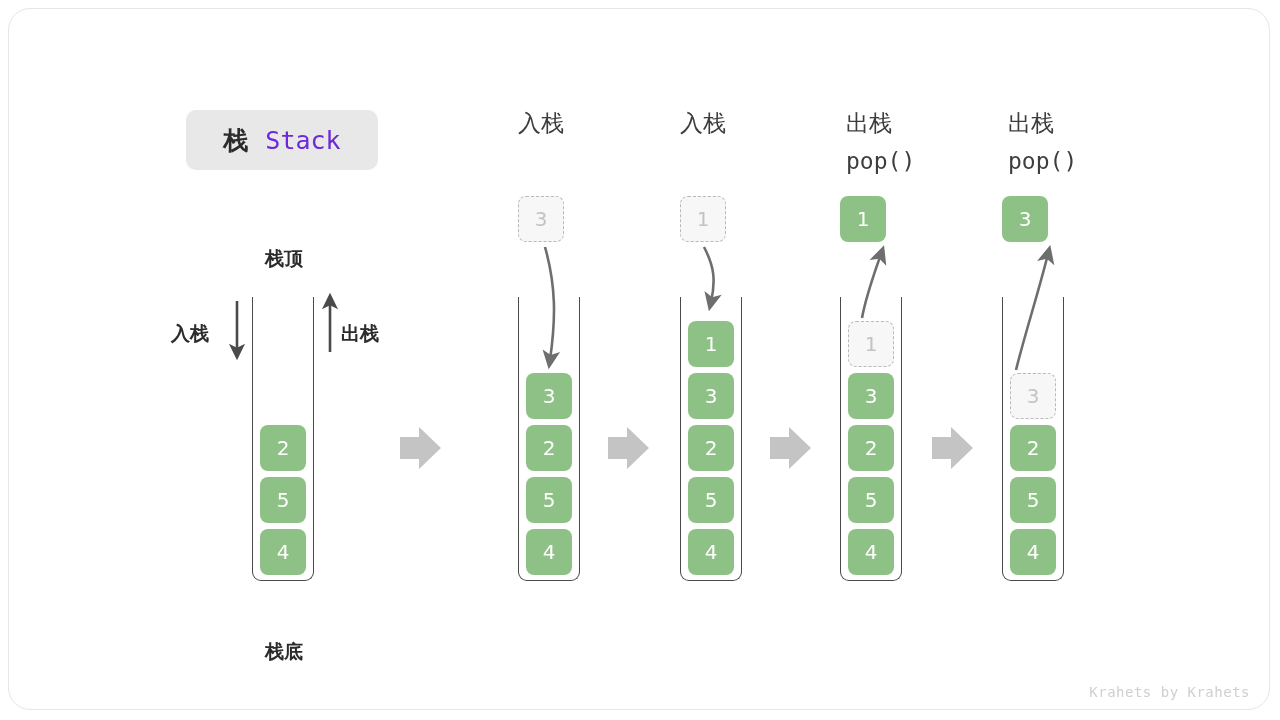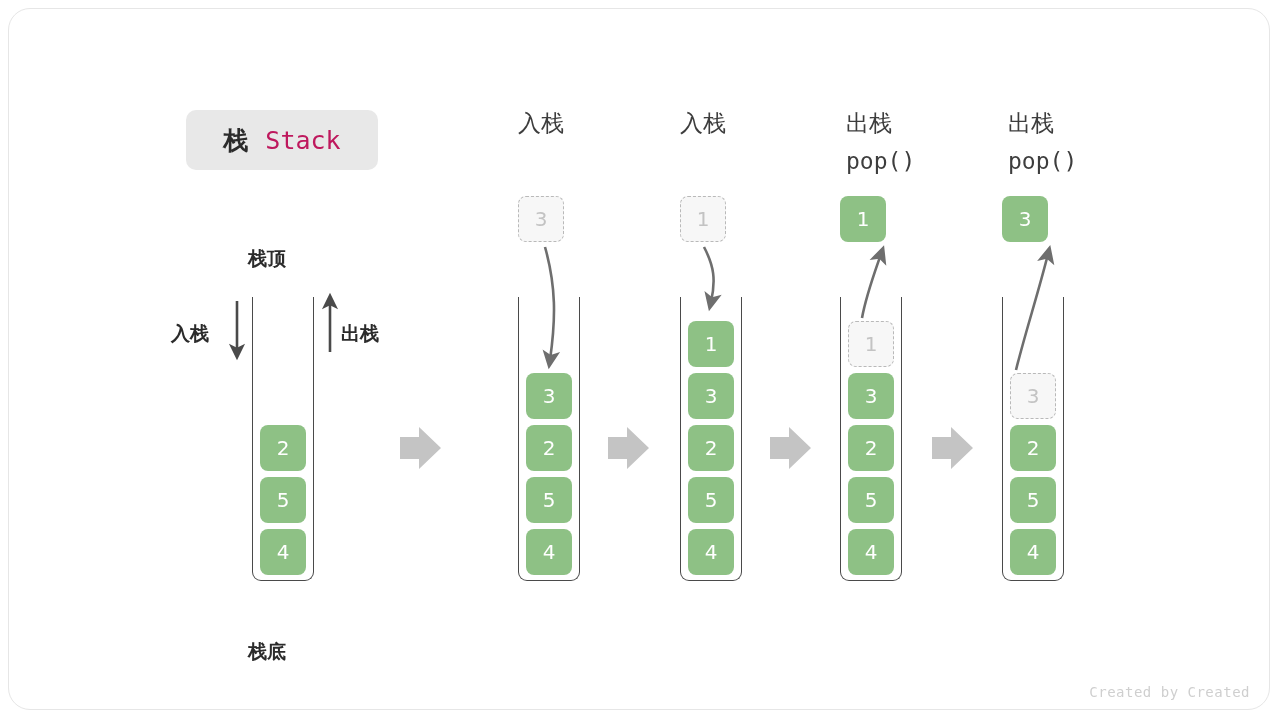--- a/index.html
+++ b/index.html
@@ -48,21 +48,21 @@
   .title-pill .t-cn {
     font-family: "DejaVu Sans", "Liberation Sans", sans-serif;
     font-weight: bold;
     font-size: 25px;
     color: #2b2b2b;
     letter-spacing: 0px;
   }
   .title-pill .t-en {
     font-family: "DejaVu Sans Mono", "Liberation Mono", monospace;
     font-size: 25px;
-    color: #be185d;
+    color: #6d28d9;
     margin-left: 17px;
   }
   
   .op-caption {
     position: absolute;
     width: 170px;
     text-align: left;
     line-height: 38px;
   }
   .op-caption .op-cn {
@@ -124,20 +124,21 @@
     font-size: 19px;
     color: #2b2b2b;
     white-space: nowrap;
   }
   .bottom-label, .top-label {
     position: absolute;
     font-family: "DejaVu Sans", "Liberation Sans", sans-serif;
     font-weight: bold;
     font-size: 19px;
     color: #2b2b2b;
+    text-align: center;
     white-space: nowrap;
   }
   
   #overlay {
     position: absolute;
     left: 0;
     top: 0;
     width: 1280px;
     height: 720px;
     pointer-events: none;
@@ -260,14 +261,14 @@
     </g>
 
     <g>
       <path d="M862,318 C866,296 872,280 881,254" stroke="#6e6e6e" stroke-width="2.6" fill="none" marker-end="url(#curveHead)"></path>
     </g>
     <g>
       <path d="M1016,370 C1026,330 1038,294 1048,254" stroke="#6e6e6e" stroke-width="2.6" fill="none" marker-end="url(#curveHead)"></path>
     </g>
   </svg>
 
-  <div class="footer">Created by Created</div>
+  <div class="footer">Krahets by Krahets</div>
 </div>
 
 </body></html>

